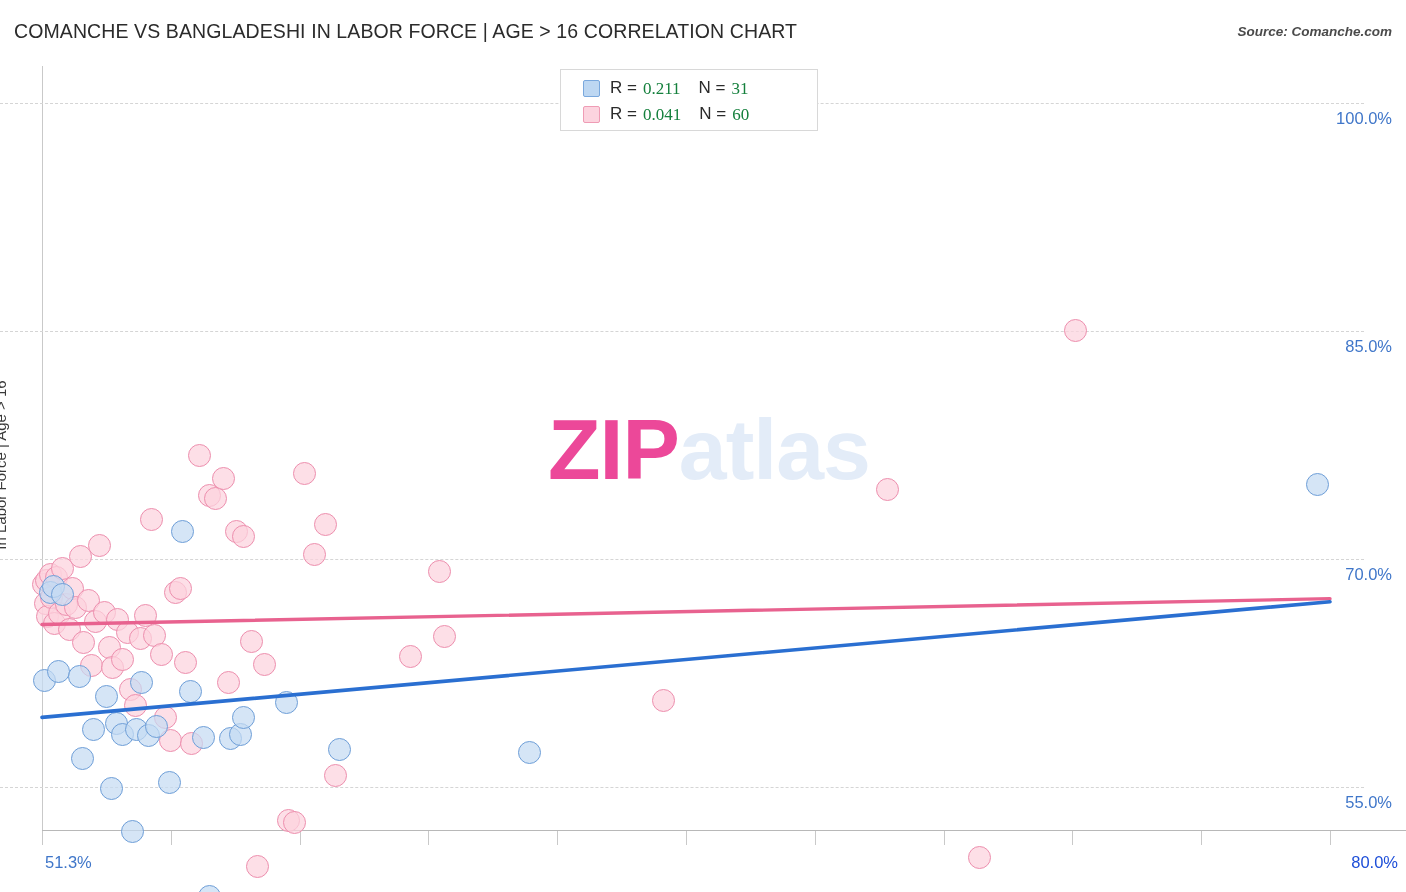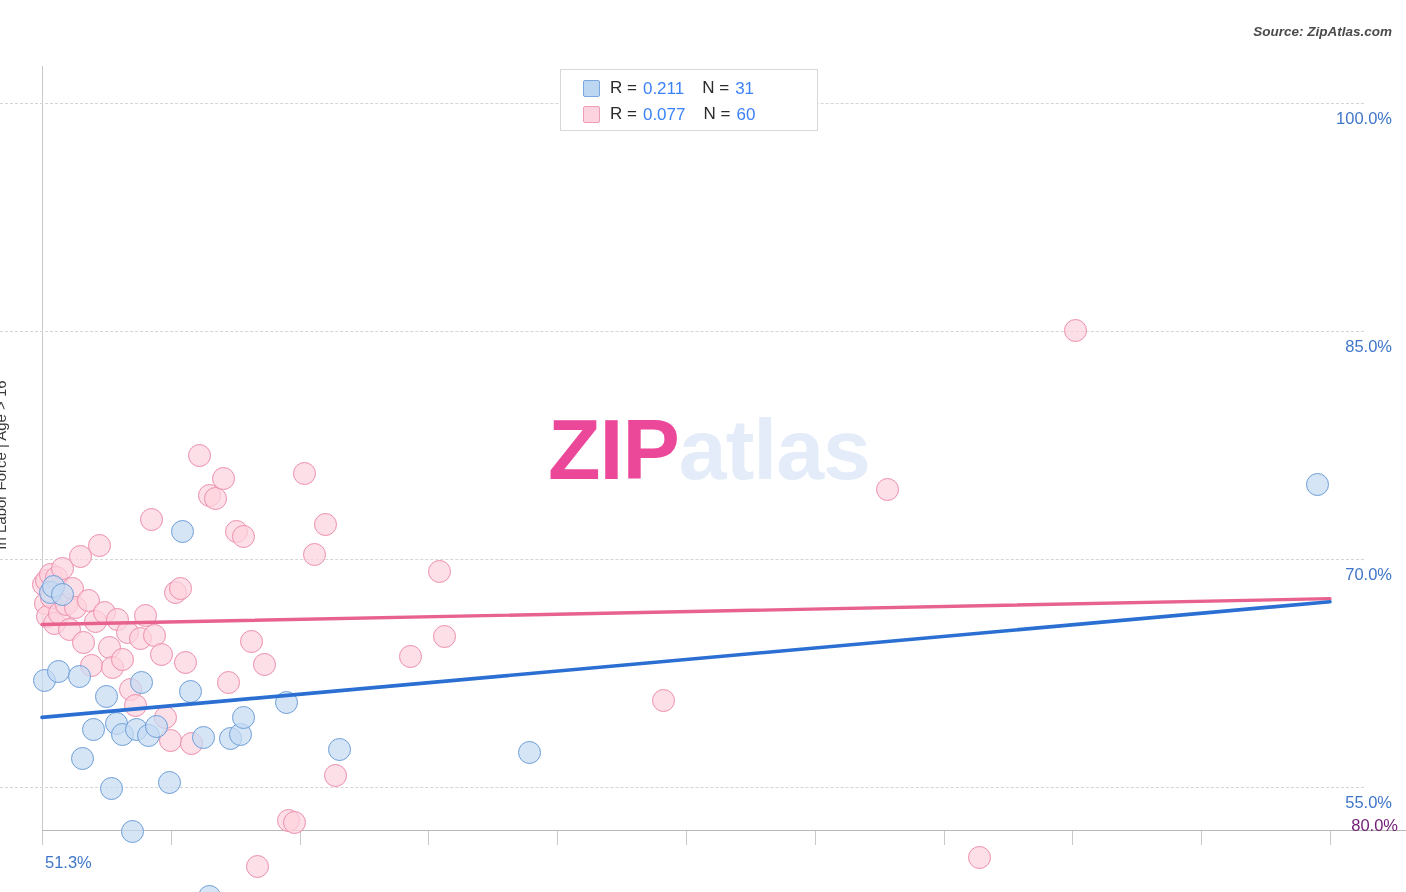--- a/index.html
+++ b/index.html
@@ -102,23 +102,23 @@
   #x-min-label {
     position: absolute;
     left: 45px;
     top: 853px;
     font-size: 16.5px;
     color: #3f76c9;
   }
   #x-max-label {
     position: absolute;
     right: 8px;
-    top: 816px;
+    top: 853px;
     font-size: 16.5px;
-    color: #701a75;
+    color: #1d4ed8;
   }
   
   #watermark {
     position: absolute;
     left: 548px;
     top: 400px;
     font-size: 86px;
     font-weight: bold;
     letter-spacing: -1px;
     color: #e9eef7;
@@ -150,21 +150,21 @@
   .swatch {
     width: 17px;
     height: 17px;
     border-radius: 2px;
     margin-right: 10px;
     box-sizing: border-box;
   }
   .swatch.blue { background: #bdd7f2; border: 1px solid #7aa8dd; }
   .swatch.pink { background: #fcd4df; border: 1px solid #ef9cb5; }
   .stat-key { color: #2b2b2b; }
-  .stat-val { color: #3b82f6; margin: 1px 4px 0 6px; }
+  .stat-val { color: #15803d; margin: 1px 4px 0 6px; font-family: Liberation Serif, serif; }
   .stat-gap { display: inline-block; width: 14px; }
   
   #series-legend {
     position: absolute;
     left: 0;
     top: 851px;
     width: 1406px;
     display: flex;
     justify-content: center;
     align-items: center;
@@ -207,21 +207,22 @@
     width: 1406px;
     height: 892px;
     pointer-events: none;
   }
 </style>
 </head>
 <body>
 
 <div id="root">
 
-  <div id="source-label">Source: ZipAtlas.com</div>
+  <div id="chart-title">COMANCHE VS BANGLADESHI IN LABOR FORCE | AGE &gt; 16 CORRELATION CHART</div>
+  <div id="source-label">Source: Comanche.com</div>
 
   <div id="watermark"><span class="zip">ZIP</span><span class="atlas">atlas</span></div>
 
   <div id="y-axis-line"></div>
   <div id="x-axis-line"></div>
 
   <div id="gridlines">
       <div class="gridline" style="top: 102.526px;"></div>
       <div class="gridline" style="top: 330.813px;"></div>
       <div class="gridline" style="top: 559.1px;"></div>
@@ -357,21 +358,21 @@
       <span class="swatch blue"></span>
       <span class="stat-key">R =</span>
       <span class="stat-val">0.211</span>
       <span class="stat-gap"></span>
       <span class="stat-key">N =</span>
       <span class="stat-val">31</span>
     </div>
     <div class="stats-row">
       <span class="swatch pink"></span>
       <span class="stat-key">R =</span>
-      <span class="stat-val">0.077</span>
+      <span class="stat-val">0.041</span>
       <span class="stat-gap"></span>
       <span class="stat-key">N =</span>
       <span class="stat-val">60</span>
     </div>
   </div>
 
 
 </div>
 
 </body></html>

